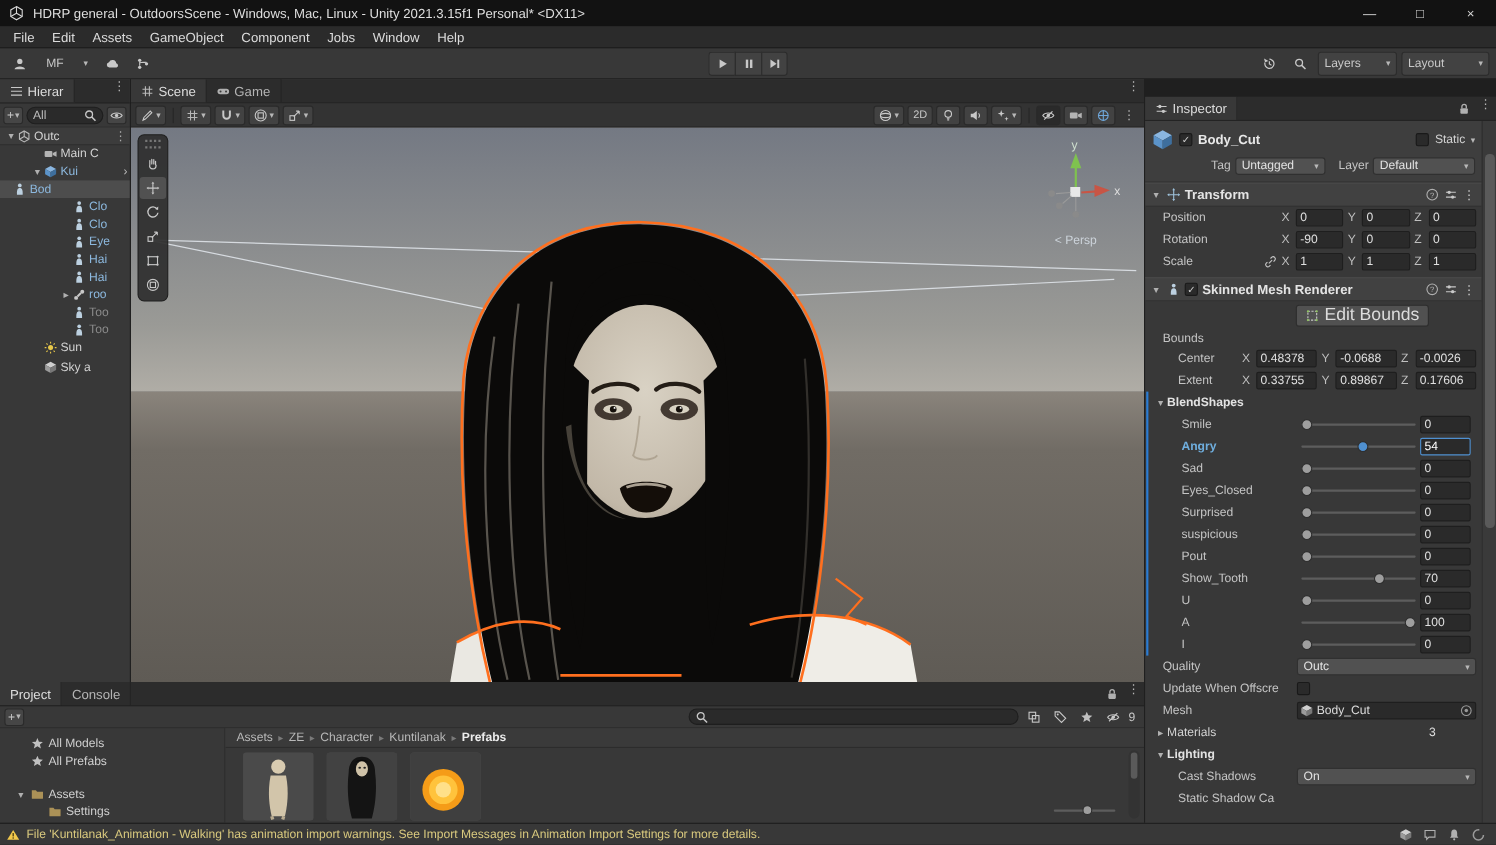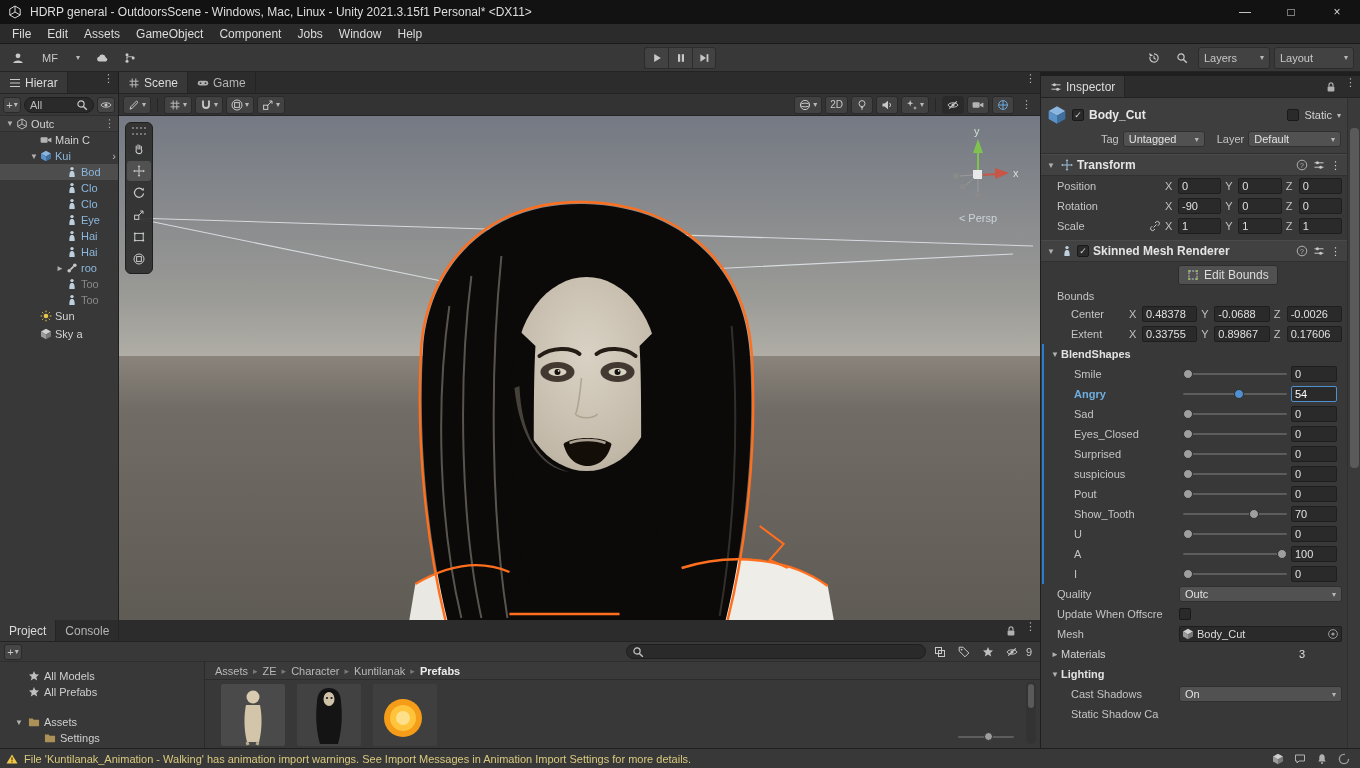--- a/index.html
+++ b/index.html
@@ -36,21 +36,21 @@
   .tb-center .tb-btn:first-child{border-radius:3px 0 0 3px;}
   .tb-center .tb-btn:last-child{border-radius:0 3px 3px 0;border-right-width:1px;}
   .tb-right{margin-left:auto;display:flex;align-items:center;}
   .dd-arrow{font-size:8px;color:#b8b8b8;}
 
   
   .main{position:absolute;top:72px;left:0;width:1360px;height:676px;background:#1f1f1f;}
   .panel{position:absolute;background:var(--bg);overflow:hidden;}
   .hierarchy{left:0;top:0;width:118px;height:548px;}
   .sceneview{left:119px;top:0;width:921px;height:548px;}
-  .inspector{left:1041px;top:4px;width:319px;height:676px;}
+  .inspector{left:1041px;top:16px;width:319px;height:676px;}
   .project{left:0;top:548px;width:1040px;height:128px;}
 
   
   .tabbar{height:22px;background:var(--bg2);display:flex;align-items:stretch;border-bottom:1px solid var(--line);}
   .tab{padding:0 9px;display:flex;align-items:center;gap:4px;background:var(--bg2);color:#b4b4b4;font-size:12px;border-right:1px solid #242424;white-space:nowrap;}
   .tab.active{background:var(--bg);color:#dcdcdc;}
 
   
   .mini-toolbar{height:22px;display:flex;align-items:center;padding:0 3px;gap:3px;border-bottom:1px solid #2e2e2e;}
   .sm-btn{height:16px;min-width:18px;background:#464646;border:1px solid #2a2a2a;border-radius:3px;color:#c8c8c8;display:flex;align-items:center;justify-content:center;font-size:11px;gap:1px;padding:0 2px;}
@@ -96,21 +96,21 @@
   .hicons{margin-left:auto;display:flex;align-items:center;gap:5px;padding-right:2px;}
   .irow{height:20px;display:flex;align-items:center;padding:0 5px 0 16px;}
   .ilabel{width:122px;flex:none;color:#c4c4c4;white-space:nowrap;overflow:hidden;display:flex;align-items:center;}
   .ilabel.tlab{width:108px;}
   .axis{width:12px;flex:none;color:#c0c0c0;margin-right:1px;}
   .tfield{height:16px;background:var(--field);border:1px solid var(--fieldb);border-radius:2px;padding:0 3px;font-size:11px;line-height:14px;color:#e0e0e0;overflow:hidden;white-space:nowrap;}
   .grow1{flex:1;margin-right:4px;}
   .axisrow .grow1:last-child{margin-right:0;}
   .linkpos{margin-left:auto;margin-right:4px;}
   .eb-row{height:26px;padding-left:137px;}
-  .eb-btn{height:20px;background:var(--drop);border:1px solid #2d2d2d;border-radius:3px;display:flex;align-items:center;gap:5px;padding:0 8px;color:#dcdcdc;font-size:12px;}
+  .eb-btn{height:20px;background:var(--drop);border:1px solid #2d2d2d;border-radius:3px;display:flex;align-items:center;gap:5px;padding:0 8px;color:#dcdcdc;font-size:16px;}
   .lblrow{height:16px;}
   .boundsrow{padding-left:30px;}
   .boundsrow .ilabel{width:58px;}
   .fold-row{padding-left:8px;}
   .fold{width:12px;font-size:8px;color:#b0b0b0;flex:none;text-align:center;}
   .bold{font-weight:bold;color:#e2e2e2;}
   .bs-block{position:relative;}
   .bs-block::before{content:'';position:absolute;left:1px;top:0;bottom:0;width:2px;background:#2b7cd3;}
   .bsrow{padding-left:33px;padding-right:5px;}
   .bsname{width:106px;flex:none;margin-right:3px;color:#c4c4c4;white-space:nowrap;overflow:hidden;}
@@ -331,21 +331,21 @@
           <span class="icn">
             <svg viewBox="0 0 12 12">
               <path d="M6 0.8 L11 3.6 L6 6.4 L1 3.6Z" fill="#8ab6e0"></path>
               <path d="M1 3.6 L6 6.4 V11.2 L1 8.4Z" fill="#5b93c9"></path>
               <path d="M11 3.6 L6 6.4 V11.2 L11 8.4Z" fill="#3e6f9e"></path>
             </svg>
           </span>
           <span class="hlabel prefab">Kui</span>
           <span class="rowchev">›</span>
         </div>
-        <div class="hrow sel" style="padding-left: 54px;">
+        <div class="hrow sel" style="">
           <span class="fold"></span>
           <span class="icn">
             <svg viewBox="0 0 12 12">
               <circle cx="6" cy="2.6" r="1.7" fill="#bcd0e0"></circle>
               <path d="M3.4 11 C3.2 6.8 4 5 6 5 C8 5 8.8 6.8 8.6 11Z" fill="#bcd0e0"></path>
             </svg>
           </span>
           <span class="hlabel prefab">Bod</span>
         </div>
         <div class="hrow" style="padding-left: 54px;">

